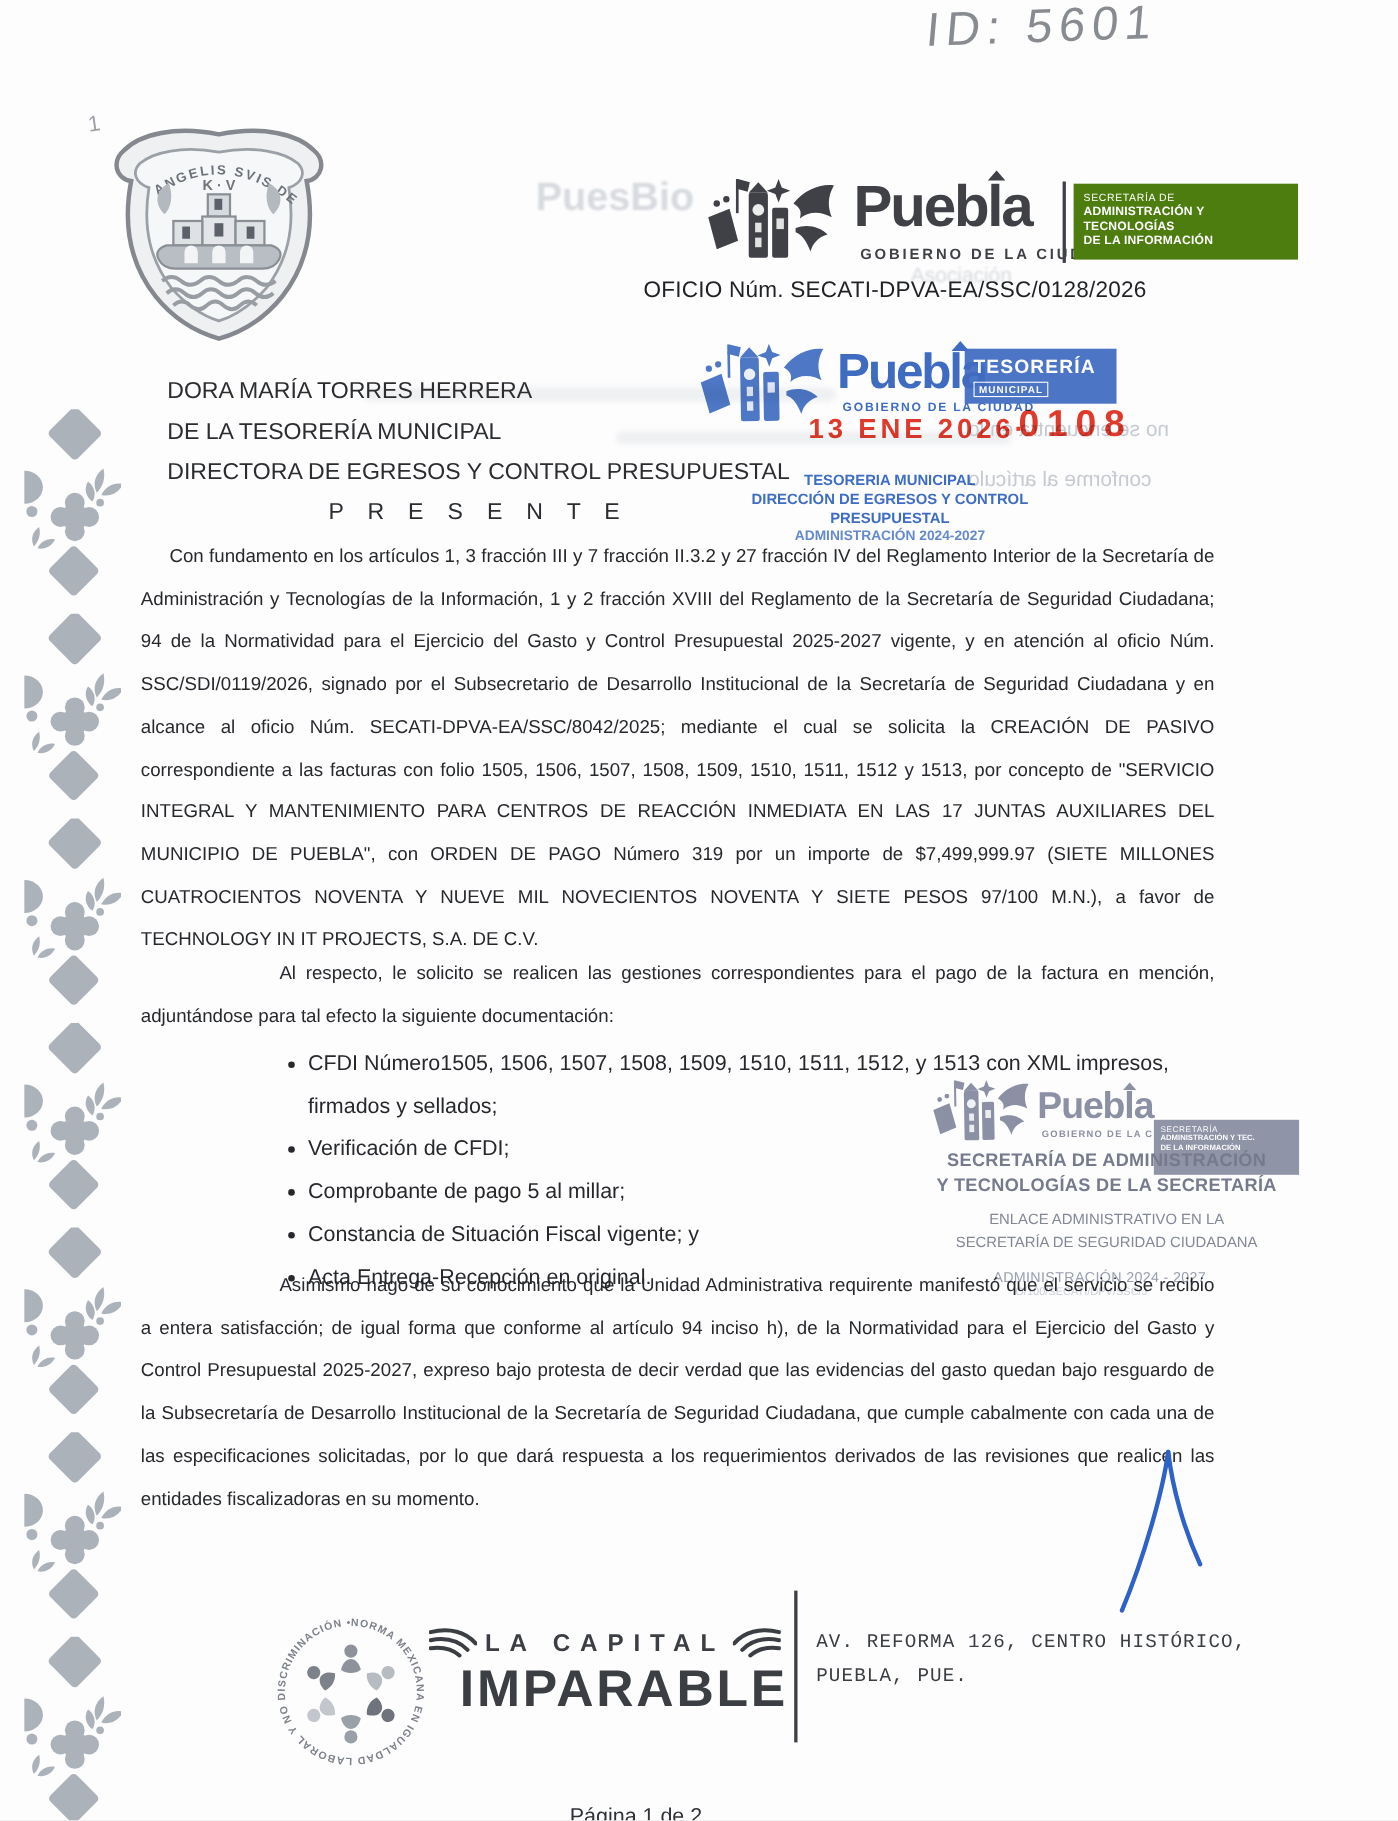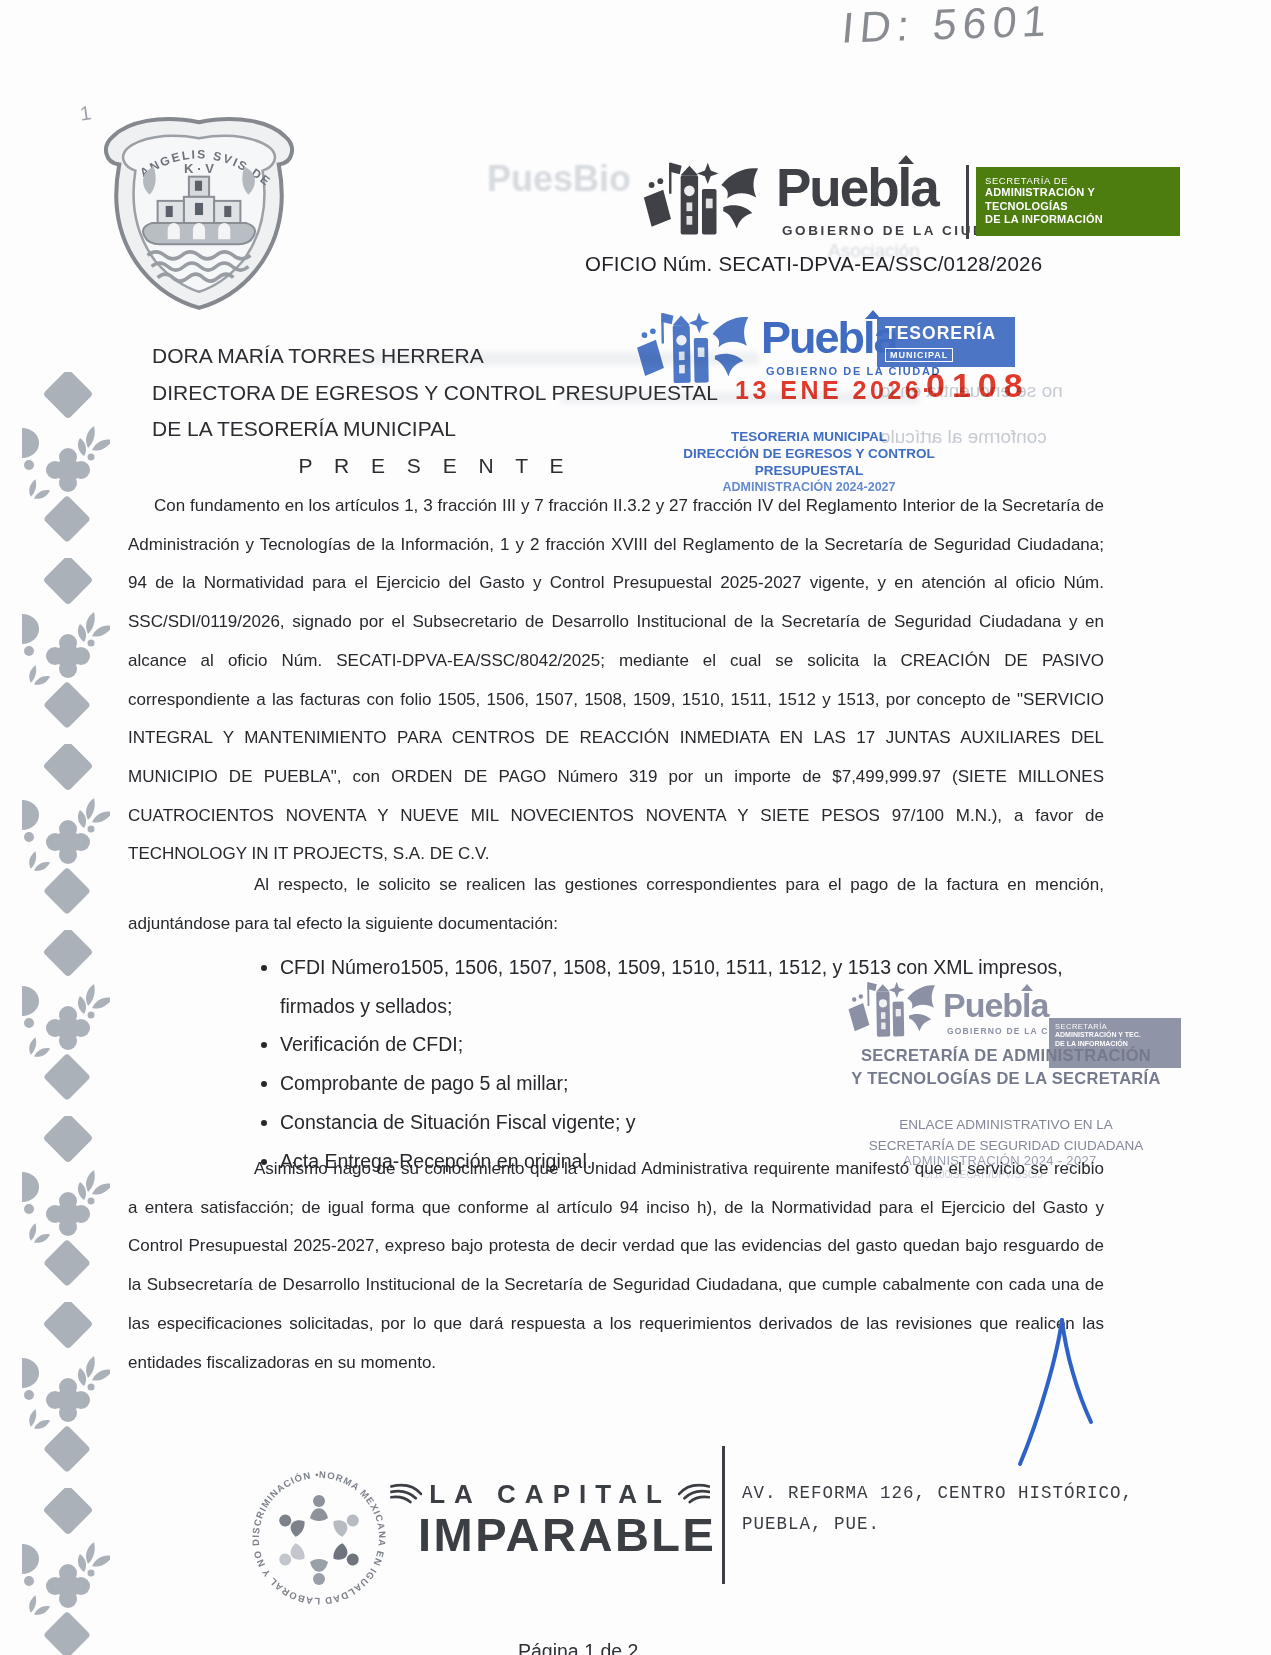--- a/index.html
+++ b/index.html
@@ -70,32 +70,32 @@
   
   .stamp-sati{position:absolute;left:835px;top:972px;width:342px;color:#868ba0;mix-blend-mode:multiply;opacity:.95;z-index:4;}
   .stamp-sati .sky{position:absolute;left:6px;top:4px;width:102px;height:70px;transform:rotate(-1deg);}
   .stamp-sati .pl-word{left:108px;top:16px;font-size:34px;letter-spacing:-1px;}
   .stamp-sati .caret{left:186px;top:12px;border-left-width:6px;border-right-width:6px;border-bottom-width:7px;}
   .stamp-sati .pl-sub{left:112px;top:54px;font-size:8.5px;letter-spacing:1.2px;}
   .sati-box{position:absolute;left:214px;top:18px;width:120px;height:42px;background:#8a8fa2;color:#fff;padding:4px 6px;filter:blur(.4px);overflow:hidden;margin-top:28px;}
   .sati-box .s1{font-size:7.5px;letter-spacing:.5px;}
   .sati-box .s2,.sati-box .s3{font-size:7px;font-weight:bold;line-height:8.5px;}
   .sati-title{position:absolute;left:0;top:72px;width:342px;text-align:center;font-size:16.5px;font-weight:bold;line-height:23px;color:#6f7487;letter-spacing:.3px;}
-  .sati-sub{position:absolute;left:0;top:127px;width:342px;text-align:center;font-size:13.5px;line-height:20.5px;color:#7d8294;margin-top:16px;}
+  .sati-sub{position:absolute;left:0;top:127px;width:342px;text-align:center;font-size:13.5px;line-height:20.5px;color:#7d8294;}
   .sati-admin{position:absolute;left:68px;top:181px;font-size:13px;color:#959bae;letter-spacing:.3px;}
   .sati-admin2{position:absolute;left:88px;top:197px;font-size:10px;color:#a7acbd;opacity:.6;}
 
   
   .signature{position:absolute;left:1010px;top:1316px;z-index:5;}
 
   
   .norma{position:absolute;left:243px;top:1462px;z-index:1;}
   .capital{position:absolute;left:390px;top:1477px;width:320px;color:#3b3e43;z-index:1;}
   .cap-row{display:flex;align-items:center;gap:7px;}
-  .cap-word{font-size:26px;font-weight:bold;letter-spacing:9px;white-space:nowrap;}
+  .cap-word{font-size:22px;font-weight:bold;letter-spacing:9px;white-space:nowrap;}
   .cap-imp{font-size:47px;font-weight:bold;letter-spacing:2.5px;margin-top:-4px;margin-left:28px;}
   .wing{width:52px;height:34px;color:#3b3e43;}
   .wing.right{transform:scaleX(1);}
   .wing.left{transform:scaleX(-1);}
   .fdiv{position:absolute;left:722px;top:1446px;width:2.5px;height:138px;background:#3c3f44;z-index:1;}
   .address{position:absolute;left:742px;top:1478px;font-family:"Liberation Mono",monospace;font-size:17.5px;line-height:31px;color:#3a3d42;letter-spacing:1px;z-index:1;}
   .pagenum{position:absolute;left:518px;top:1640px;font-size:19.5px;color:#2e3136;z-index:1;}
 
   
   .talavera{position:absolute;left:22px;top:372px;width:92px;display:flex;flex-direction:column;z-index:0;}
@@ -384,22 +384,22 @@
   <div class="stamp-folio">0108</div>
   <div class="stamp-dept">
     <div>TESORERIA MUNICIPAL</div>
     <div>DIRECCIÓN DE EGRESOS Y CONTROL</div>
     <div>PRESUPUESTAL</div>
     <div class="d4">ADMINISTRACIÓN 2024-2027</div>
   </div>
 
   <div class="recipient">
     <div>DORA MARÍA TORRES HERRERA</div>
+    <div>DE LA TESORERÍA MUNICIPAL</div>
     <div>DIRECTORA DE EGRESOS Y CONTROL PRESUPUESTAL</div>
-    <div>DE LA TESORERÍA MUNICIPAL</div>
     <div class="sal">P R E S E N T E</div>
   </div>
 
   <div class="para p1">Con fundamento en los artículos 1, 3 fracción III y 7 fracción II.3.2 y 27 fracción IV del Reglamento Interior de la Secretaría de Administración y Tecnologías de la Información, 1 y 2 fracción XVIII del Reglamento de la Secretaría de Seguridad Ciudadana; 94 de la Normatividad para el Ejercicio del Gasto y Control Presupuestal 2025-2027 vigente, y en atención al oficio Núm. SSC/SDI/0119/2026, signado por el Subsecretario de Desarrollo Institucional de la Secretaría de Seguridad Ciudadana y en alcance al oficio Núm. SECATI-DPVA-EA/SSC/8042/2025; mediante el cual se solicita la CREACIÓN DE PASIVO correspondiente a las facturas con folio 1505, 1506, 1507, 1508, 1509, 1510, 1511, 1512 y 1513, por concepto de "SERVICIO INTEGRAL Y MANTENIMIENTO PARA CENTROS DE REACCIÓN INMEDIATA EN LAS 17 JUNTAS AUXILIARES DEL MUNICIPIO DE PUEBLA", con ORDEN DE PAGO Número 319 por un importe de $7,499,999.97 (SIETE MILLONES CUATROCIENTOS NOVENTA Y NUEVE MIL NOVECIENTOS NOVENTA Y SIETE PESOS 97/100 M.N.), a favor de TECHNOLOGY IN IT PROJECTS, S.A. DE C.V.</div>
   <div class="para p2">Al respecto, le solicito se realicen las gestiones correspondientes para el pago de la factura en mención, adjuntándose para tal efecto la siguiente documentación:</div>
 
   <div class="bullets">
     <ul>
       <li>CFDI Número1505, 1506, 1507, 1508, 1509, 1510, 1511, 1512, y 1513 con XML impresos, firmados y sellados;</li>
       <li>Verificación de CFDI;</li>

